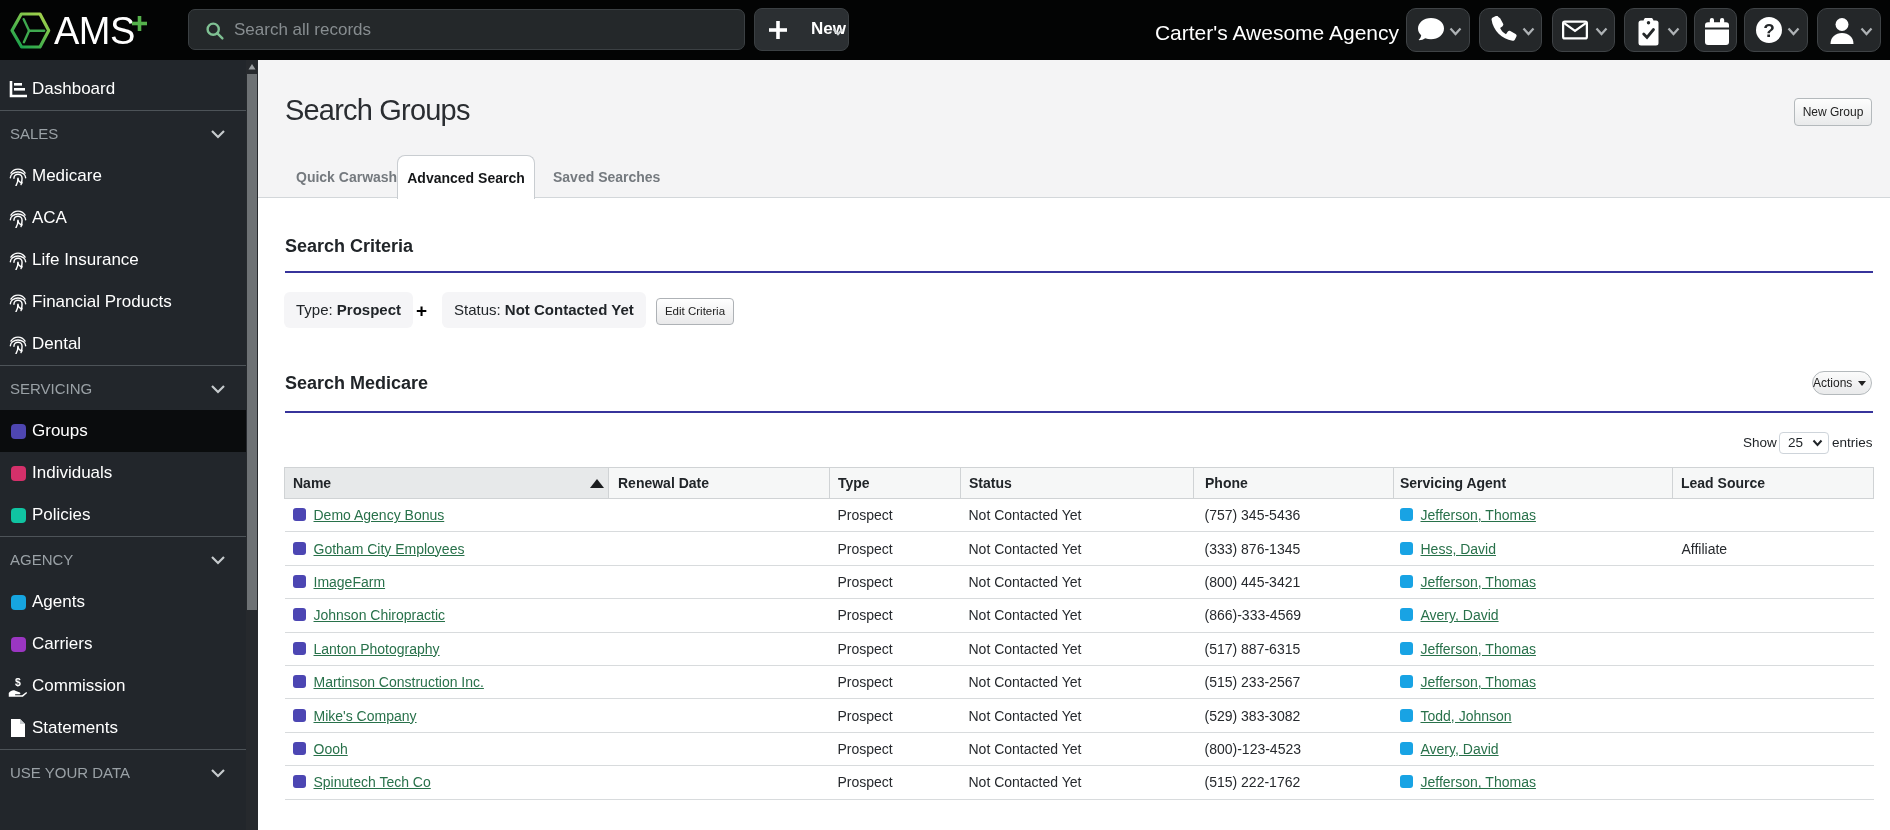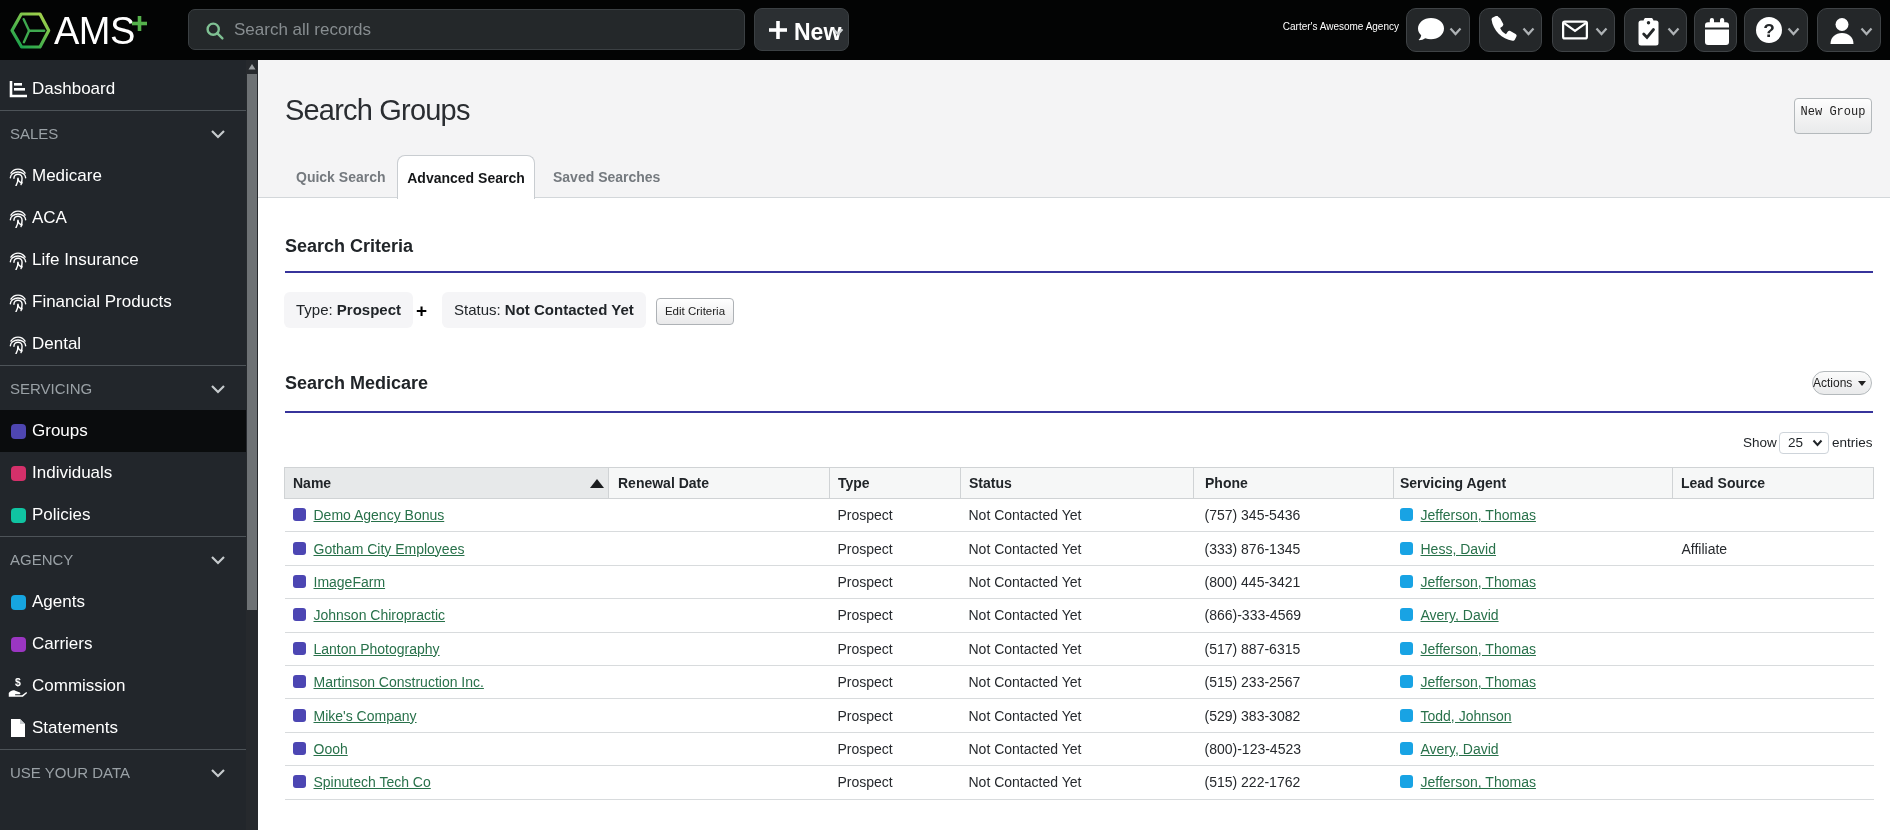--- a/index.html
+++ b/index.html
@@ -7,40 +7,40 @@
   font-family:"Liberation Sans", sans-serif; }
 .abs { position:absolute; }
 
 
 #topbar { position:absolute; left:0; top:0; width:1890px; height:60px; background:#030404; }
 #searchbox { position:absolute; left:188px; top:9px; width:557px; height:41px;
   background:#24282a; border:1px solid #3b4043; border-radius:7px; }
 #searchbox .ph { position:absolute; left:45px; top:10px; font-size:17px; color:#878d90; }
 #newbtn { position:absolute; left:754px; top:8px; width:95px; height:43px;
   background:#2b2f32; border:1px solid #3b4043; border-radius:8px; color:#fff; }
-#agency { position:absolute; right:491px; top:21px; font-size:10px; color:#fff; }
+#agency { position:absolute; right:491px; top:21px; font-size:21px; color:#fff; }
 .ibtn { position:absolute; top:8px; height:44px; background:#242729; border:1.5px solid #3f4346; border-radius:10px; }
 
 
 #sidebar { position:absolute; left:0; top:60px; width:258px; height:770px; background:#22262b; }
 .sitem { position:relative; height:42px; display:flex; align-items:center; color:#fff; font-size:17px; }
 .sitem .ic { width:22px; margin-left:7px; margin-right:3px; flex:none; display:flex; align-items:center; justify-content:center;}
 .shead { position:relative; height:44px; display:flex; align-items:center; color:#9aa1a6; font-size:15px; padding-left:10px; }
 .shead .chev { position:absolute; right:32px; }
 .sdiv { border:0; border-top:1px solid #4d5358; height:0; margin:0 0; }
 .sq { width:15px; height:15px; border-radius:4px; }
 #sb-groups { background:#0a0c0d; }
 
 
 #main { position:absolute; left:258px; top:60px; width:1632px; height:770px; background:#fff; }
 #grayband { position:absolute; left:0; top:0; width:1632px; height:138px; background:#f4f4f5; border-bottom:1px solid #d3d7da; }
 #h1 { position:absolute; left:27px; top:34px; font-size:29px; letter-spacing:-0.8px; color:#2a2d31; font-weight:400;}
-#newgroup { position:absolute; left:1536px; top:38px; width:78px; height:36px;
+#newgroup { position:absolute; left:1536px; top:38px; width:78px; height:28px;
   background:linear-gradient(#fdfdfd,#e9eaeb); border:1px solid #b4b9bc; border-radius:4px;
-  font-size:12px; color:#222; text-align:center; line-height:26px;font-family:Liberation Mono, monospace; }
+  font-size:12px; color:#222; text-align:center; line-height:26px; }
 .tabtxt { position:absolute; top:109px; font-size:14px; font-weight:700; color:#74797e; }
 #activetab { position:absolute; left:139px; top:95px; width:138px; height:44px; background:#fff;
   border:1px solid #c9cdd1; border-bottom:0; border-radius:8px 8px 0 0; z-index:2;
   text-align:center; line-height:44px; font-size:14px; font-weight:700; color:#151719; }
 
 .h2 { position:absolute; left:27px; font-size:18px; font-weight:700; color:#212529; }
 .bluehr { position:absolute; left:27px; width:1588px; height:2px; background:#37349b; }
 .chip { position:absolute; top:232px; height:36px; background:#f5f5f7; border-radius:6px;
   font-size:15px; color:#212529; line-height:36px; padding:0 12px; }
 #editcrit { position:absolute; left:398px; top:238px; width:78px; height:27px;
@@ -97,21 +97,21 @@
     <span class="ph">Search all records</span>
   </div>
 
   <div id="newbtn">
     <svg class="abs" style="left:13px;top:11px" width="20" height="20" viewBox="0 0 20 20">
       <g stroke="#fff" stroke-width="3.6">
           <line x1="10" y1="1" x2="10" y2="19"></line>
           <line x1="1" y1="10" x2="19" y2="10"></line>
         </g>
     </svg>
-    <span class="abs" style="left:39px;top:10px;font-size:23px;font-weight:700;">New</span>
+    <span class="abs" style="left:56px;top:10px;font-size:17px;font-weight:700;">New</span>
     <svg class="abs" style="left:77px;top:19px" width="12" height="8" viewBox="0 0 13 9">
       <polyline points="1.5,1.5 6.5,7 11.5,1.5" fill="none" stroke="#cfd3d5" stroke-width="2.4"></polyline>
     </svg>
   </div>
 
   <div id="agency">Carter's Awesome Agency</div>
 
   <div class="ibtn" style="left:1406px;width:64px;">
     <svg class="abs" style="left:9px;top:7px" width="30" height="28" viewBox="0 0 30 28">
       <path d="M15 2 C7.8 2 2 6.7 2 12.5 c0 2.6 1.2 5 3.2 6.8 -.3 1.9 -1.3 3.6 -2.7 4.8 2.5 .2 4.9 -.6 6.7 -1.9 1.8 .7 3.8 1.1 5.8 1.1 7.2 0 13 -4.7 13 -10.8 S22.2 2 15 2z" fill="#fff"></path>
@@ -278,21 +278,21 @@
   <div class="abs" style="left:247px;top:14px;width:10px;height:536px;background:#6d7174;"></div>
   <svg class="abs" style="left:248px;top:3px" width="8" height="8" viewBox="0 0 8 8">
       <polygon points="4,1 7.5,6.5 0.5,6.5" fill="#9b9fa2"></polygon>
     </svg>
 </div>
 
 <div id="main">
   <div id="grayband"></div>
   <div id="h1">Search Groups</div>
   <div id="newgroup">New Group</div>
-  <span class="tabtxt" style="left:38px;">Quick Search</span>
+  <span class="tabtxt" style="left:38px;">Quick Carwash</span>
   <div id="activetab">Advanced Search</div>
   <span class="tabtxt" style="left:295px;">Saved Searches</span>
 
   <div class="h2" style="top:176px;">Search Criteria</div>
   <div class="bluehr" style="top:211px;"></div>
   <div class="chip" style="left:26px;"><span>Type: </span><b>Prospect</b></div>
   <div class="abs" style="left:158px;top:240px;font-size:19px;font-weight:700;">+</div>
   <div class="chip" style="left:184px;"><span>Status: </span><b>Not Contacted Yet</b></div>
   <div id="editcrit">Edit Criteria</div>
 

